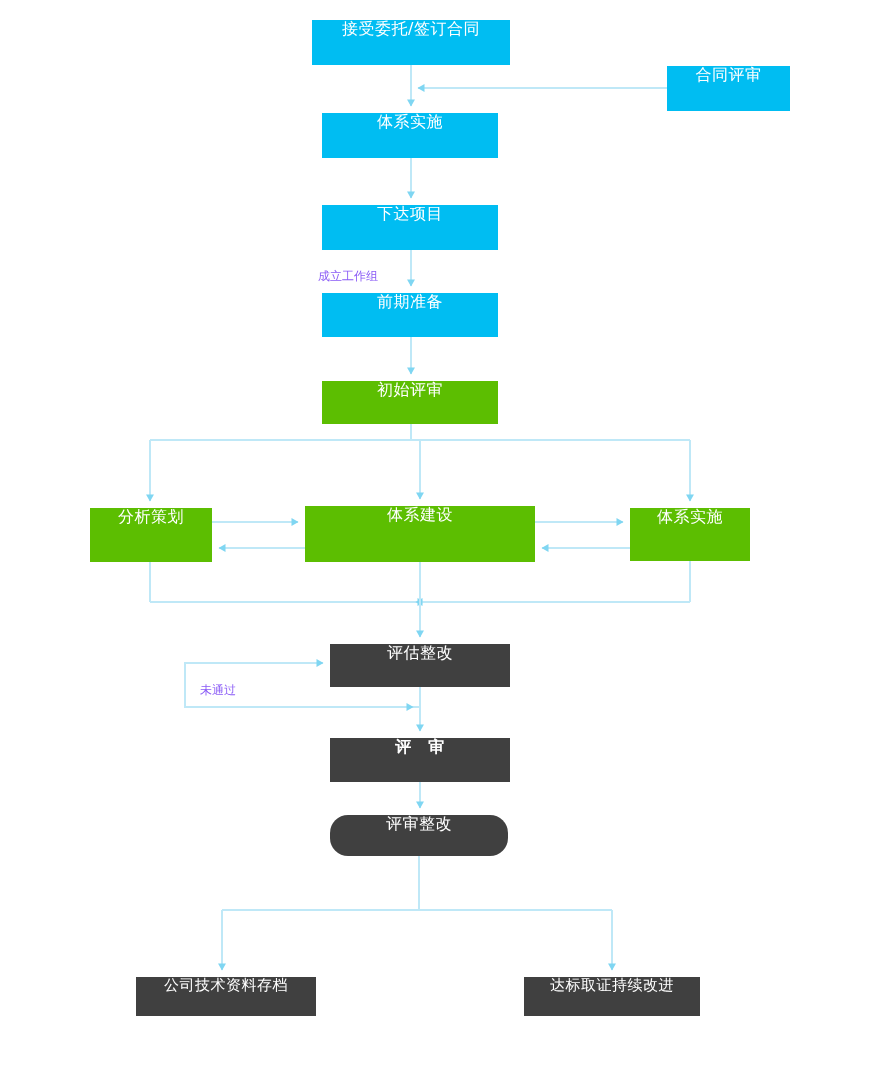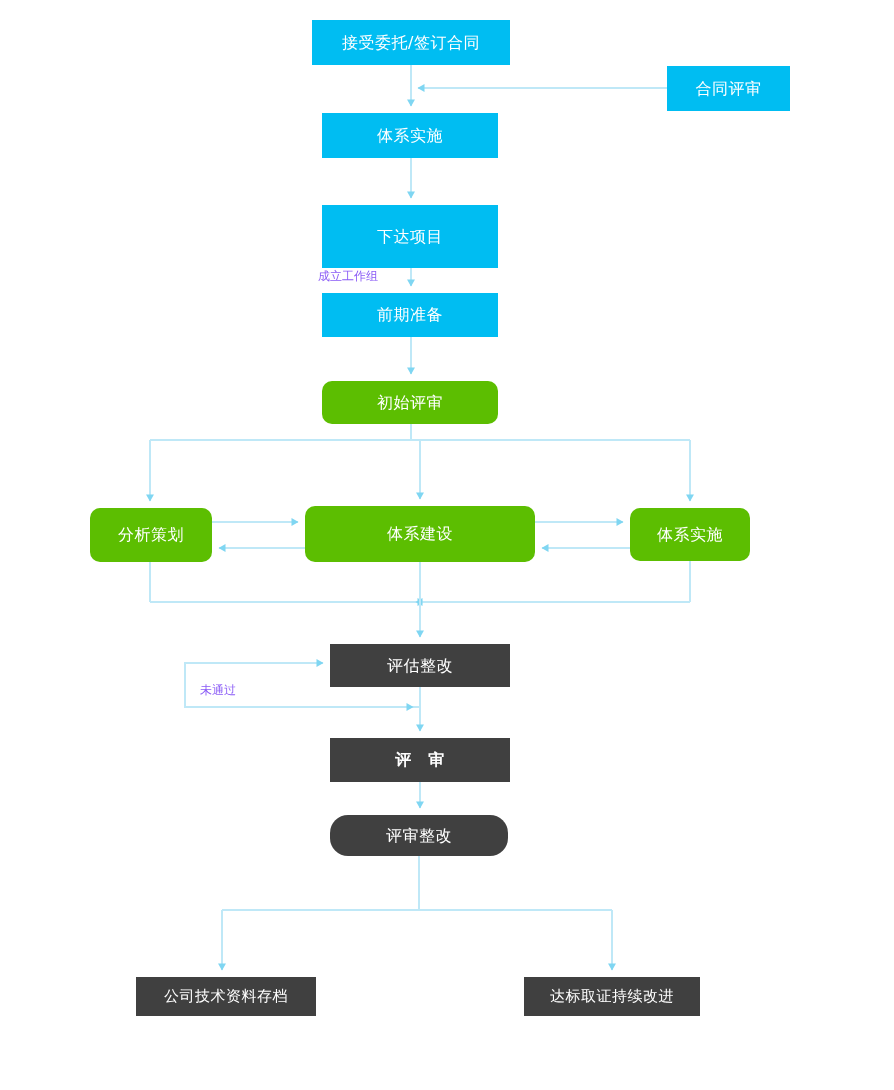--- a/index.html
+++ b/index.html
@@ -24,32 +24,31 @@
     position: absolute;
     left: 0;
     top: 0;
     width: 894px;
     height: 1090px;
   }
   .node {
     position: absolute;
     box-sizing: border-box;
     display: flex;
-    align-items: center;
     justify-content: center;
     color: #ffffff;
     text-align: center;
     line-height: 1.1;
     letter-spacing: 0.5px;
     white-space: nowrap;
     user-select: none;
   }
   .node-cyan   { background: #00bdf2; }
   .node-sky    { background: #404040; }
-  .node-green  { background: #5cbe01; border-radius: 10px; }
+  .node-green  { background: #5cbe01; }
   .edge-label {
     position: absolute;
     color: #8b5cf6;
     font-size: 12px;
     white-space: nowrap;
     user-select: none;
     background: transparent;
   }
 </style>
 </head>
@@ -119,21 +118,21 @@
   <div id="node-layer">
       <div class="node node-cyan" style="left: 312px; top: 20px; width: 198px; height: 45px; font-size: 16px;">
         <span>接受委托/签订合同</span>
       </div>
       <div class="node node-cyan" style="left: 667px; top: 66px; width: 123px; height: 45px; font-size: 16px;">
         <span>合同评审</span>
       </div>
       <div class="node node-cyan" style="left: 322px; top: 113px; width: 176px; height: 45px; font-size: 16px;">
         <span>体系实施</span>
       </div>
-      <div class="node node-cyan" style="left: 322px; top: 205px; width: 176px; height: 63px; font-size: 16px;">
+      <div class="node node-cyan" style="left: 322px; top: 205px; width: 176px; height: 45px; font-size: 16px;">
         <span>下达项目</span>
       </div>
       <div class="node node-cyan" style="left: 322px; top: 293px; width: 176px; height: 44px; font-size: 16px;">
         <span>前期准备</span>
       </div>
       <div class="node node-green" style="left: 322px; top: 381px; width: 176px; height: 43px; font-size: 16px;">
         <span>初始评审</span>
       </div>
       <div class="node node-green" style="left: 90px; top: 508px; width: 122px; height: 54px; font-size: 16px;">
         <span>分析策划</span>

